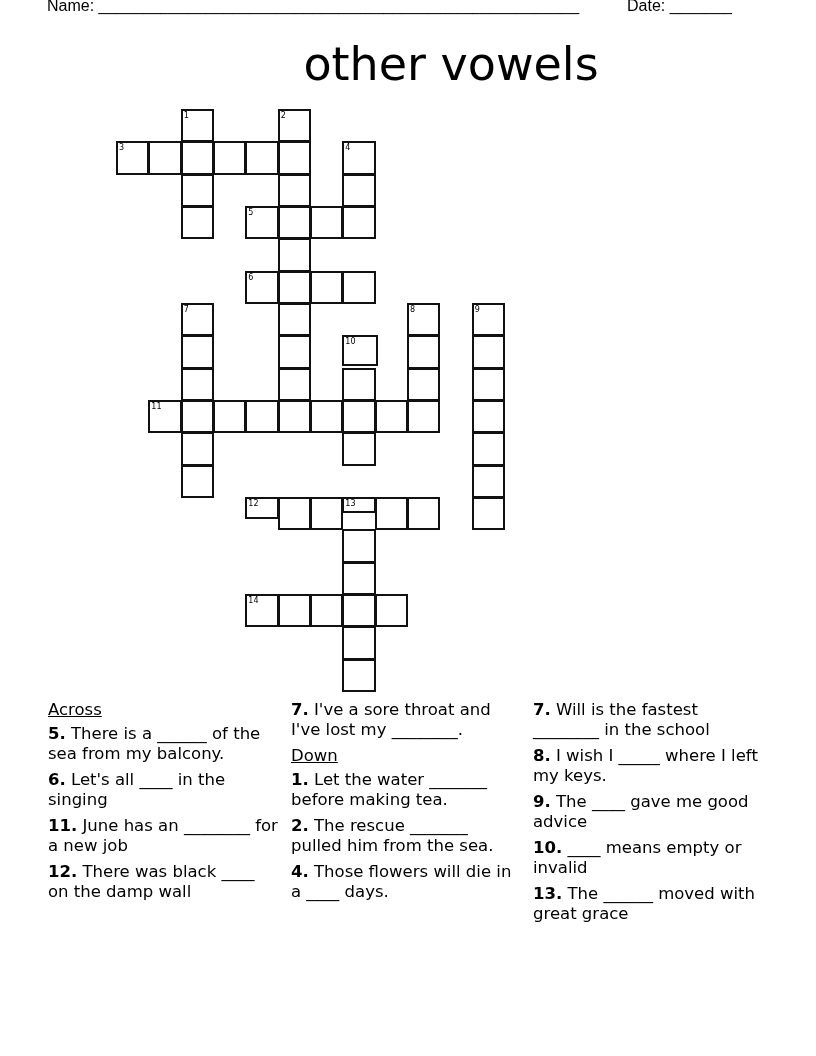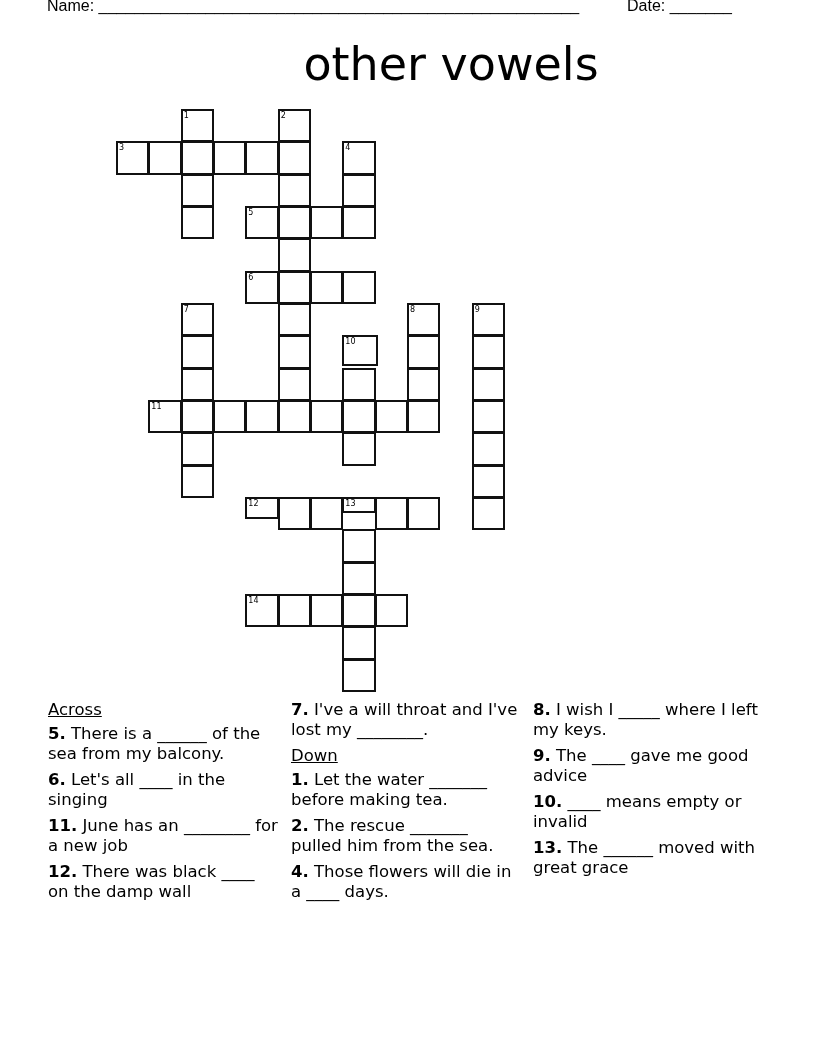--- a/index.html
+++ b/index.html
@@ -127,25 +127,26 @@
 
 <div class="clues col1">
   <div class="section-head">Across</div>
   <div class="clue"><b>5.</b><span> There is a ______ of the sea from my balcony.</span></div>
   <div class="clue"><b>6.</b><span> Let's all ____ in the singing</span></div>
   <div class="clue"><b>11.</b><span> June has an ________ for a new job</span></div>
   <div class="clue"><b>12.</b><span> There was black ____ on the damp wall</span></div>
 </div>
 
 <div class="clues col2">
-  <div class="clue"><b>7.</b><span> I've a will throat and I've lost my ________.</span></div>
+  <div class="clue"><b>7.</b><span> I've a sore throat and I've lost my ________.</span></div>
   <div class="section-head">Down</div>
   <div class="clue"><b>1.</b><span> Let the water _______ before making tea.</span></div>
   <div class="clue"><b>2.</b><span> The rescue _______ pulled him from the sea.</span></div>
   <div class="clue"><b>4.</b><span> Those flowers will die in a ____ days.</span></div>
 </div>
 
 <div class="clues col3">
+  <div class="clue"><b>7.</b><span> Will is the fastest ________ in the school</span></div>
   <div class="clue"><b>8.</b><span> I wish I _____ where I left my keys.</span></div>
   <div class="clue"><b>9.</b><span> The ____ gave me good advice</span></div>
   <div class="clue"><b>10.</b><span> ____ means empty or invalid</span></div>
   <div class="clue"><b>13.</b><span> The ______ moved with great grace</span></div>
 </div>
 
 </body></html>

